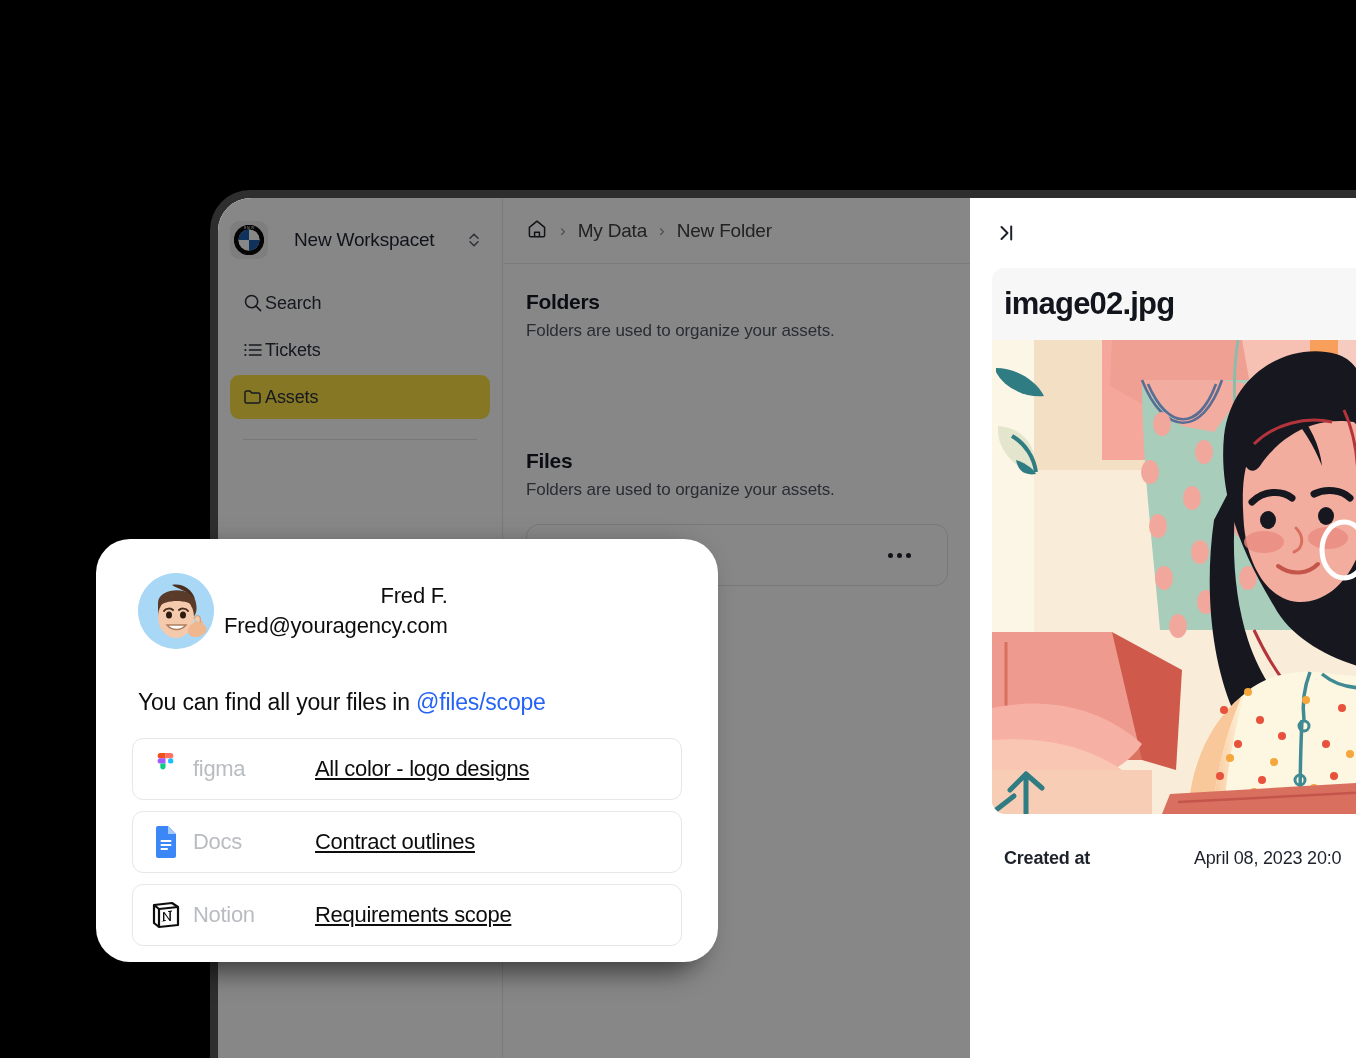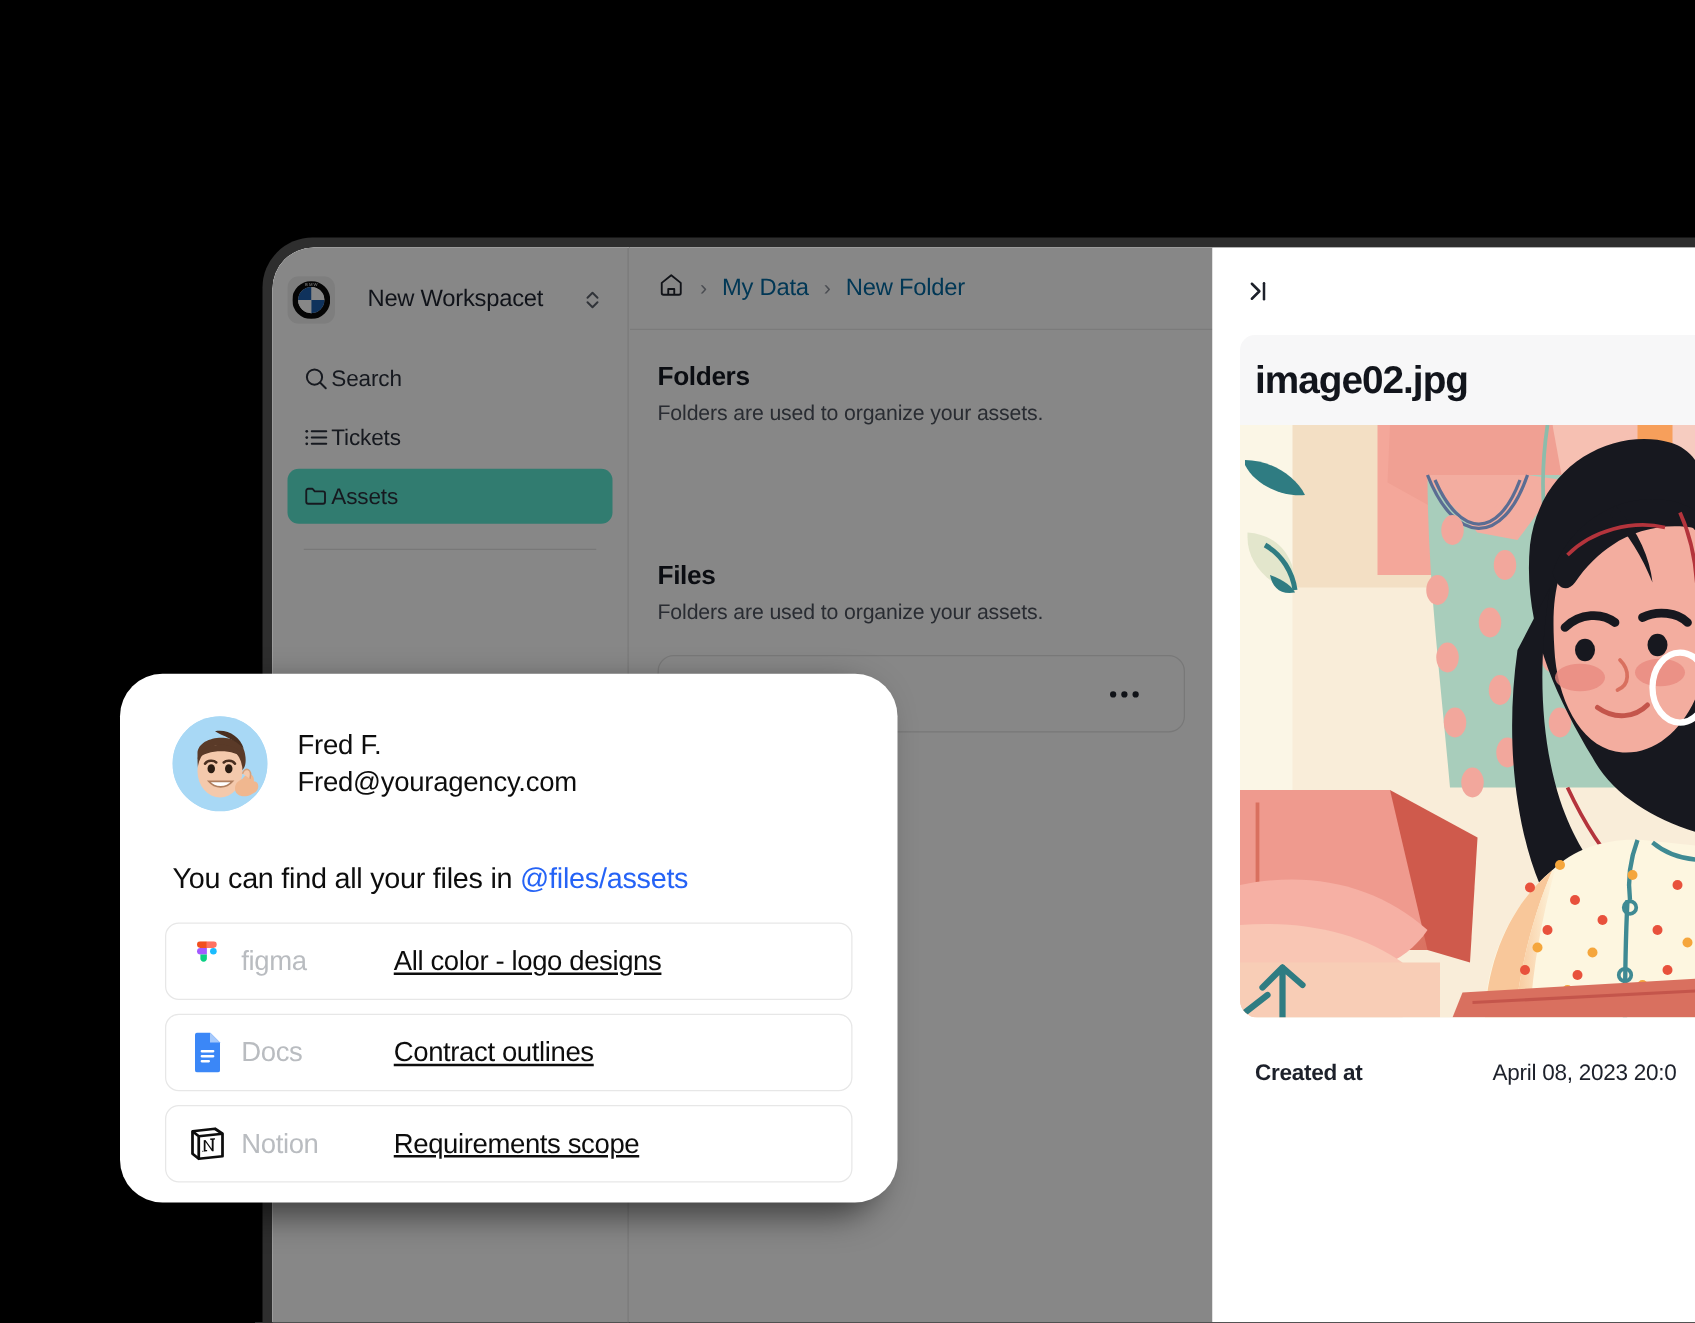--- a/index.html
+++ b/index.html
@@ -54,39 +54,39 @@
   .ws-caret { flex: none; width: 16px; height: 22px; }
 
   .nav { padding: 17px 12px 0 12px; }
   .nav-item {
     display: flex; align-items: center; gap: 2px;
     height: 44px; padding: 0 13px;
     border-radius: 9px;
     font-size: 18px; color: #2b303c; letter-spacing: -0.1px;
     margin-bottom: 3px;
   }
-  .nav-item.active { background: #5eead4; }
+  .nav-item.active { background: #fde047; }
   .nav-icon { width: 20px; height: 20px; flex: none; display:flex; align-items:center; justify-content:center;}
   .nav-divider {
     margin: 20px 13px 0 13px;
     border-top: 1px solid #e3e3e3;
   }
 
   
   #main {
     position: absolute; left: 286px; top: 0;
     width: 466px; height: 860px;
     background: #ffffff;
   }
   .crumb-bar {
     height: 66px; display: flex; align-items: center; gap: 12px;
     padding: 0 22px;
     border-bottom: 1px solid #e9e9e9;
   }
-  .crumb-txt { font-size: 19px; color: #0369a1; letter-spacing: -0.2px; white-space: nowrap; text-align: right; }
+  .crumb-txt { font-size: 19px; color: #404040; letter-spacing: -0.2px; white-space: nowrap; text-align: right; }
   .crumb-sep { color: #8d919b; font-size: 17px; }
   .sec { padding: 26px 22px 0 22px; }
   .sec-title { font-size: 21px; font-weight: bold; color: #161a22; letter-spacing: -0.3px; }
   .sec-sub { font-size: 17px; color: #4e545f; margin-top: 7px; letter-spacing: -0.1px; }
   .spacer-block { height: 82px; }
   .file-card {
     margin: 24px 22px 0 22px;
     height: 62px;
     border: 1px solid #e2e2e2;
     border-radius: 13px;
@@ -143,21 +143,21 @@
   
   #msg-card {
     position: absolute;
     left: 96px; top: 539px;
     width: 622px; height: 423px;
     background: #ffffff;
     border-radius: 34px;
     box-shadow: -14px 10px 26px rgba(0,0,0,0.55);
     padding: 26px 28px 22px 28px;
   }
-  .msg-head { display: flex; align-items: center; gap: 24px; padding: 8px 0 0 14px; }
+  .msg-head { display: flex; align-items: center; gap: 10px; padding: 8px 0 0 14px; text-align: right; }
   .avatar { width: 76px; height: 76px; border-radius: 50%; background: #a8d8f5; flex: none; overflow:hidden; }
   .who-name { font-size: 22px; color: #0d0d0d; letter-spacing: -0.2px; }
   .who-mail { font-size: 22px; color: #0d0d0d; letter-spacing: -0.2px; margin-top: 4px; }
   .msg-body {
     font-size: 23px; color: #0d0d0d; letter-spacing: -0.2px;
     padding: 40px 0 0 14px;
   }
   .msg-link { color: #2563f6; }
   .attach-list { padding: 22px 8px 0 8px; }
   .attach {
@@ -471,21 +471,21 @@
           <path d="M56 46 C58 40 64 42 62 50" fill="#f4c9ac" stroke="#d6a07b" stroke-width="1.2"></path>
         </svg>
       </div>
       <div>
         <div class="who-name">Fred F.</div>
         <div class="who-mail">Fred@youragency.com</div>
       </div>
     </div>
 
     <div class="msg-body">
-      <span>You can find all your files in </span><span class="msg-link">@files/assets</span>
+      <span>You can find all your files in </span><span class="msg-link">@files/scope</span>
     </div>
 
     <div class="attach-list">
 
       <div class="attach">
         <span class="attach-logo">
           <svg width="22" height="32" viewBox="0 0 22 32">
             <path d="M5.3 0 h5.2 v5.3 h-5.2 a2.65 2.65 0 0 1 0 -5.3 z" fill="#f24e1e"></path>
             <path d="M10.5 0 h5.2 a2.65 2.65 0 0 1 0 5.3 h-5.2 z" fill="#ff7262"></path>
             <path d="M5.3 5.3 h5.2 v5.3 h-5.2 a2.65 2.65 0 0 1 0 -5.3 z" fill="#a259ff"></path>

